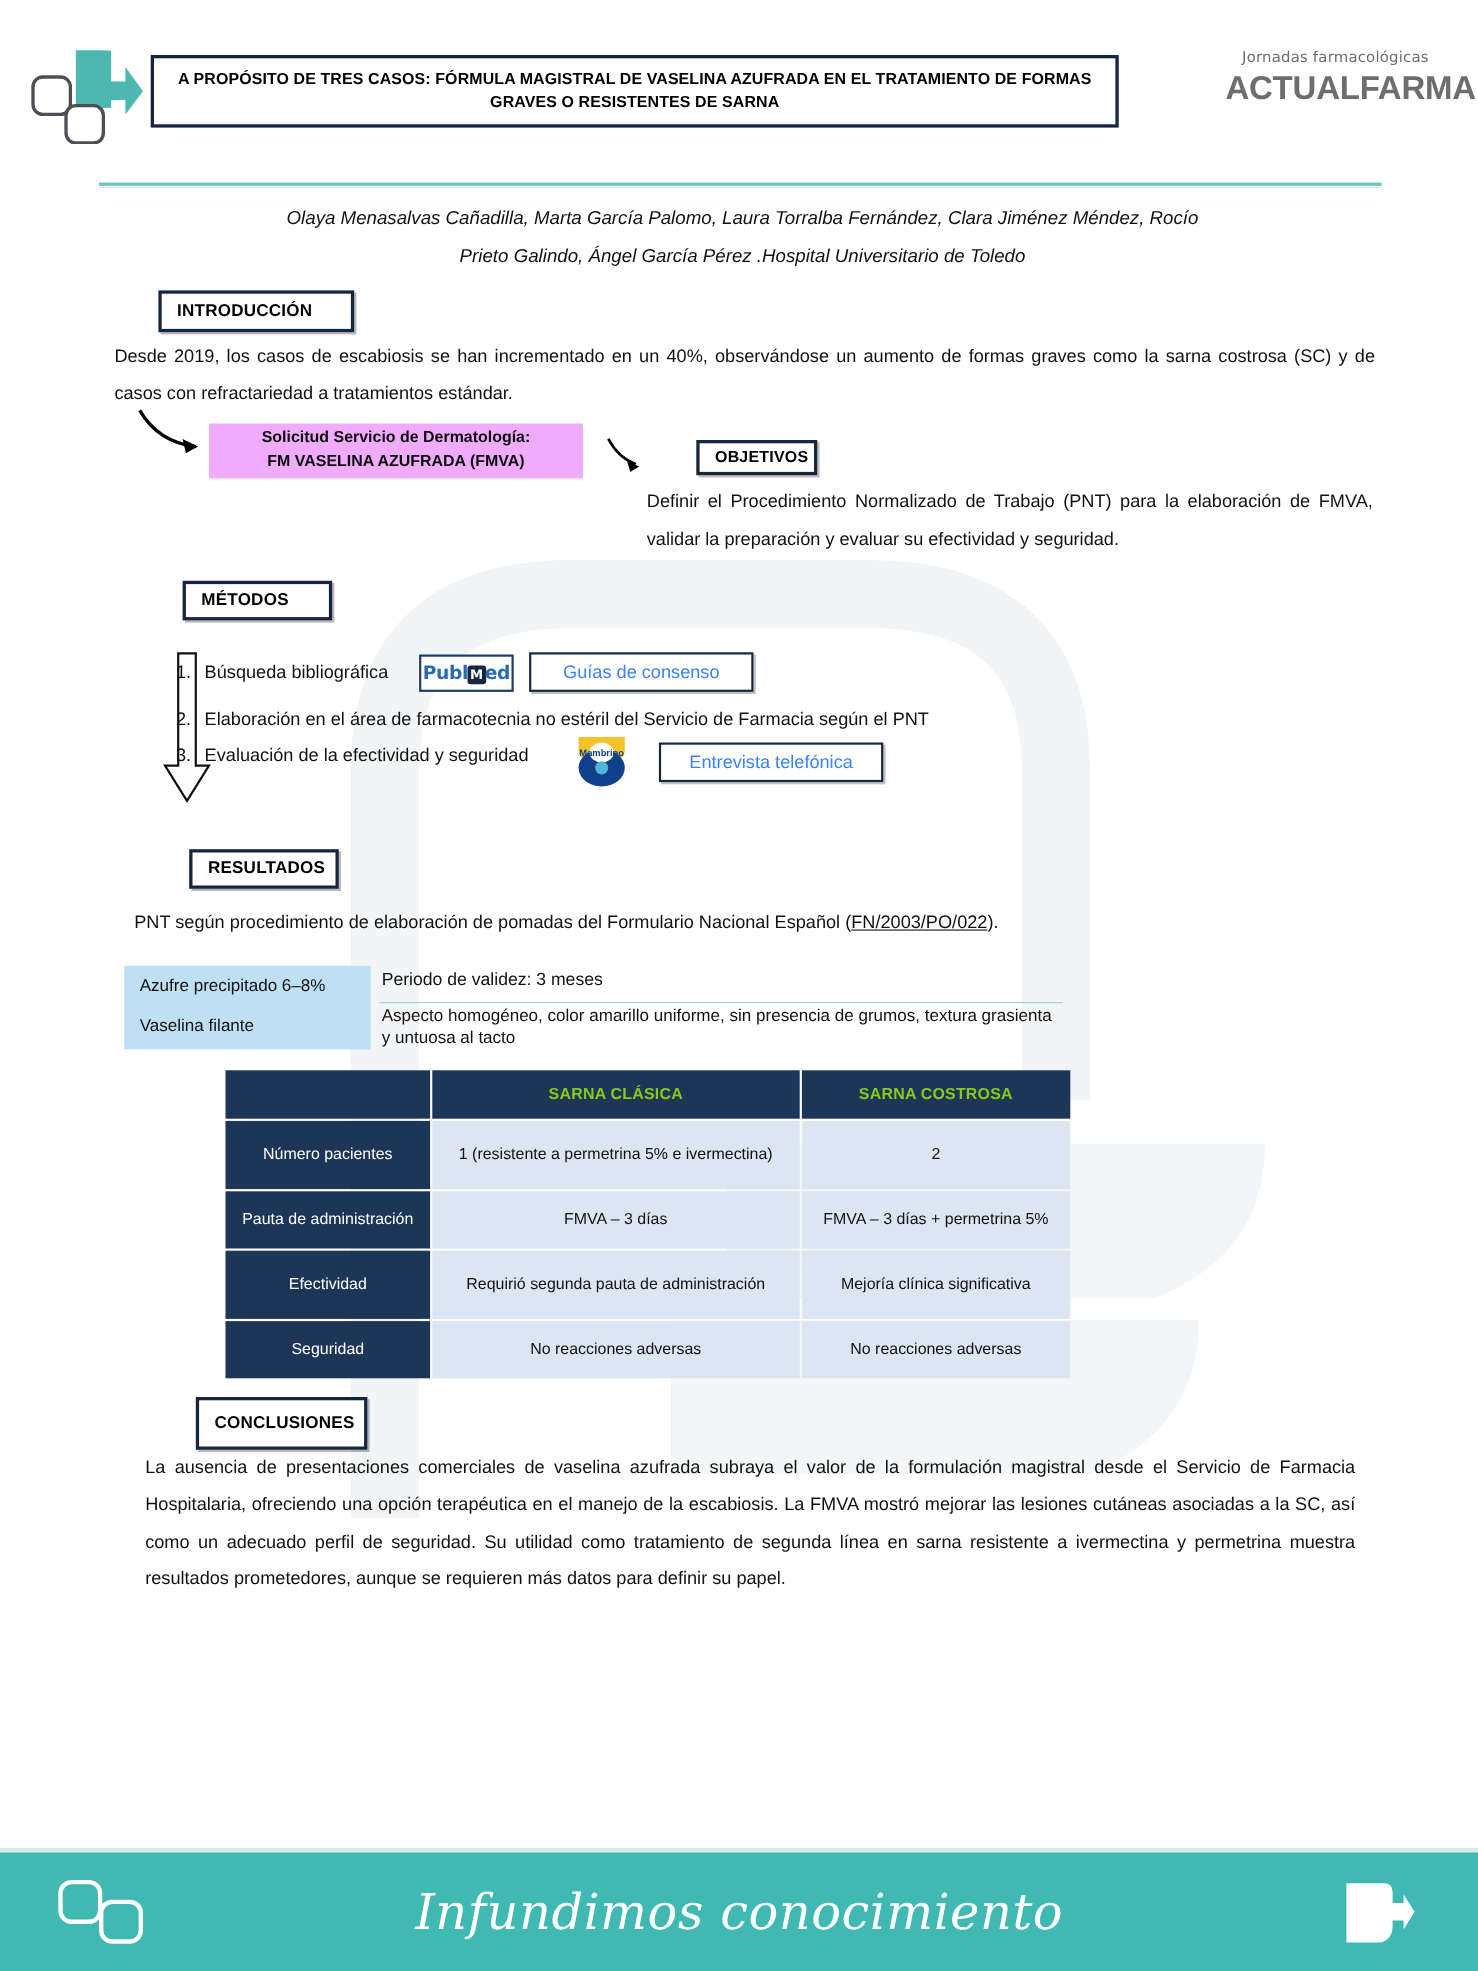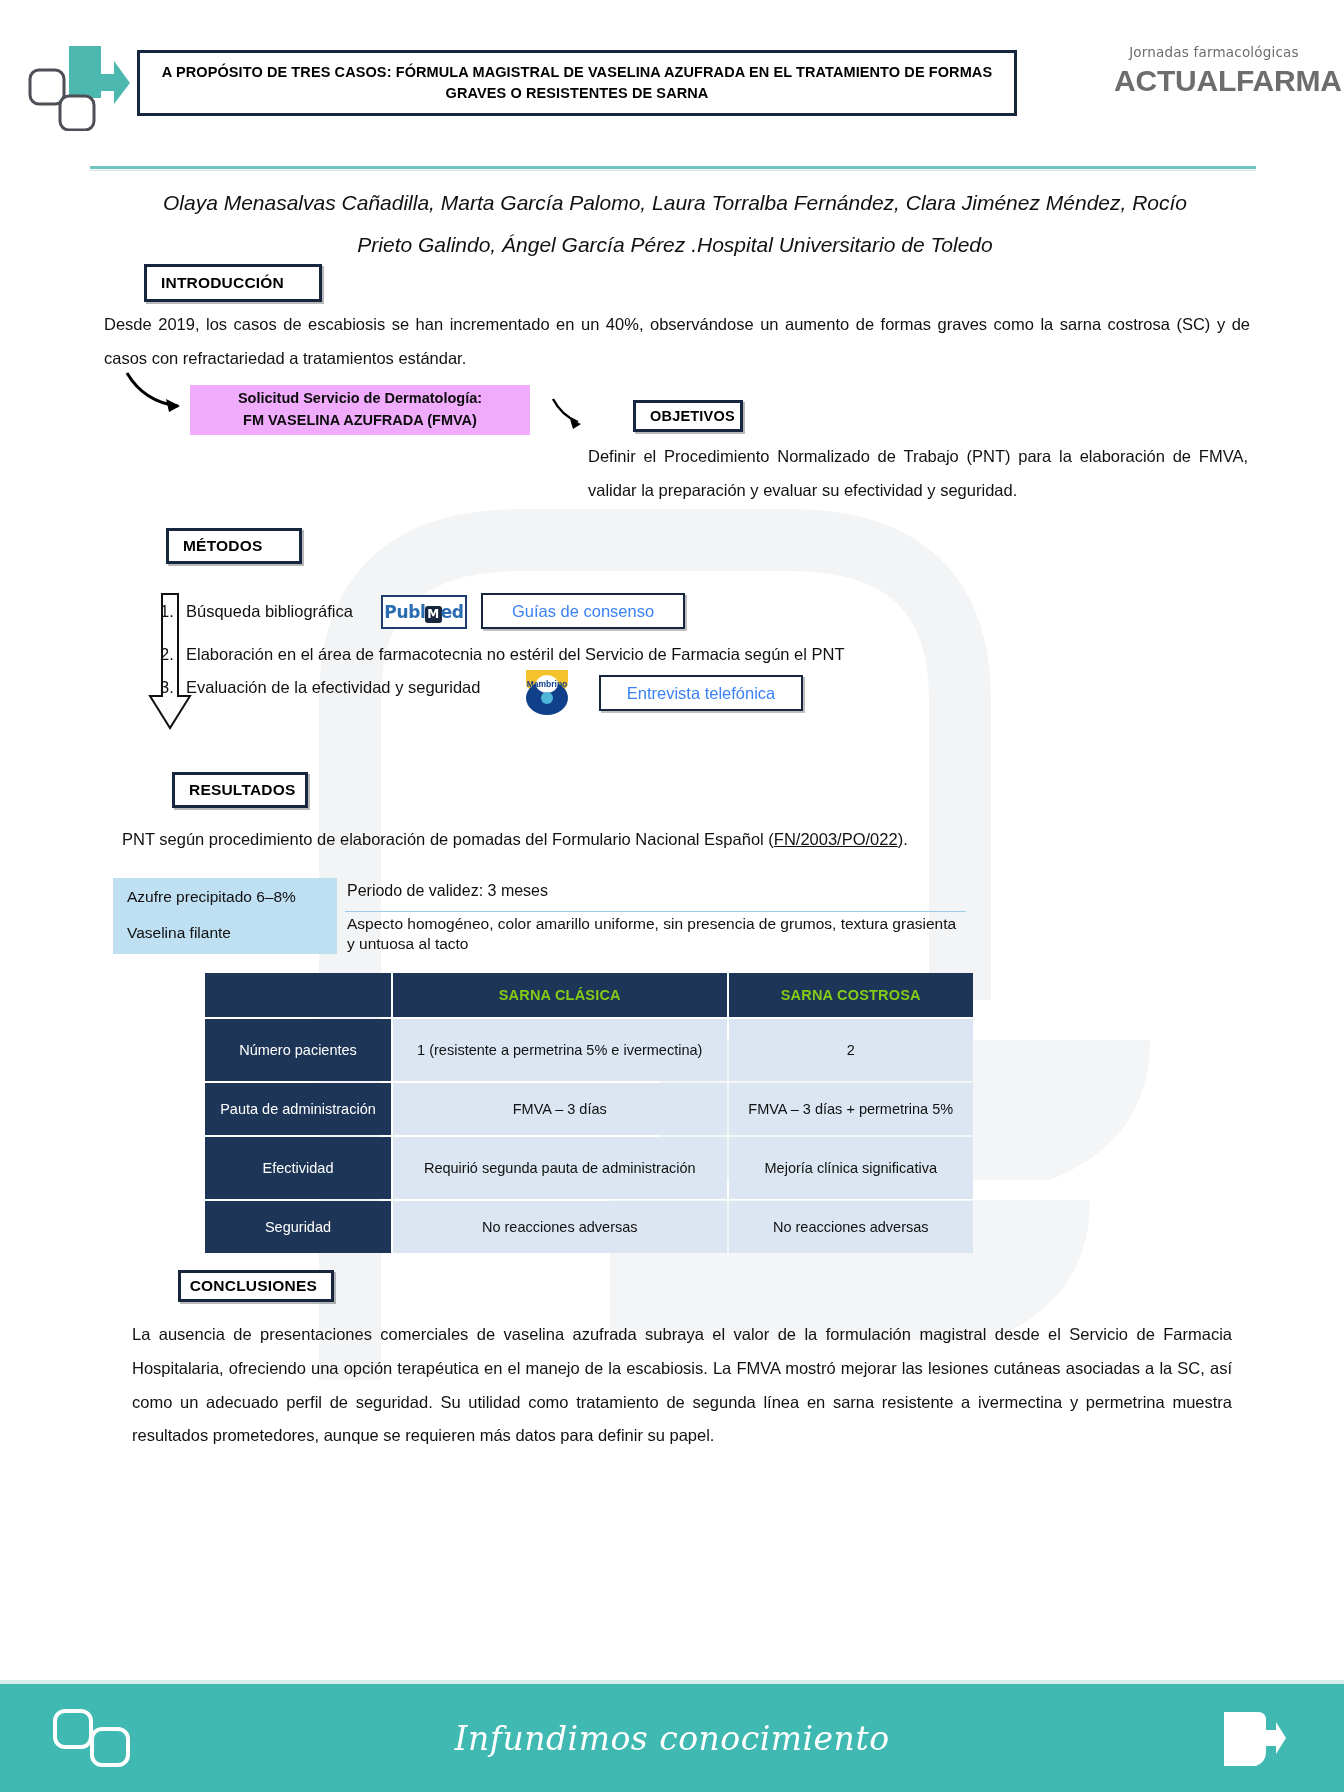--- a/index.html
+++ b/index.html
@@ -104,21 +104,21 @@
     z-index: 3;
   }
 
   
   .authors {
     position: absolute;
     left: 130px; top: 182px;
     width: 1090px;
     text-align: center;
     font-style: italic;
-    font-size: 21px;
+    font-size: 17px;
     line-height: 2.0;
     color: #111;
     z-index: 3;
   }
 
   
   .sect-box {
     position: absolute;
     border: 3px solid #17263f;
     background: #fff;
@@ -308,21 +308,21 @@
     background: #dce6f2;
     color: #111;
     font-size: 14.5px;
   }
   .rtable tr.r0 td { height: 62px; }
   .rtable tr.r1 td { height: 52px; }
   .rtable tr.r2 td { height: 62px; }
   .rtable tr.r3 td { height: 52px; }
 
   
-  #conclusiones-box { left: 130px; top: 1270px; width: 156px; height: 32px; justify-content: flex-end; }
+  #conclusiones-box { left: 130px; top: 1270px; width: 156px; height: 48px; }
   #conclusiones-text { left: 132px; top: 1318px; width: 1100px; }
 
   
   .footer {
     position: absolute;
     left: 0; bottom: 0;
     width: 1344px; height: 108px;
     background: #3fb9b2;
     z-index: 5;
   }
@@ -334,21 +334,21 @@
     z-index: 5;
   }
   .footer-slogan {
     position: absolute;
     left: 0; top: 0;
     width: 1344px; height: 108px;
     display: flex; align-items: center; justify-content: center;
     color: #fff;
     font-family: "DejaVu Serif", serif;
     font-style: italic;
-    font-size: 33px;
+    font-size: 45px;
     letter-spacing: .5px;
   }
   .footer-left-icons {
     position: absolute;
     left: 52px; top: 24px;
     width: 106px; height: 60px;
   }
   .footer-right-icon {
     position: absolute;
     right: 56px; top: 22px;

